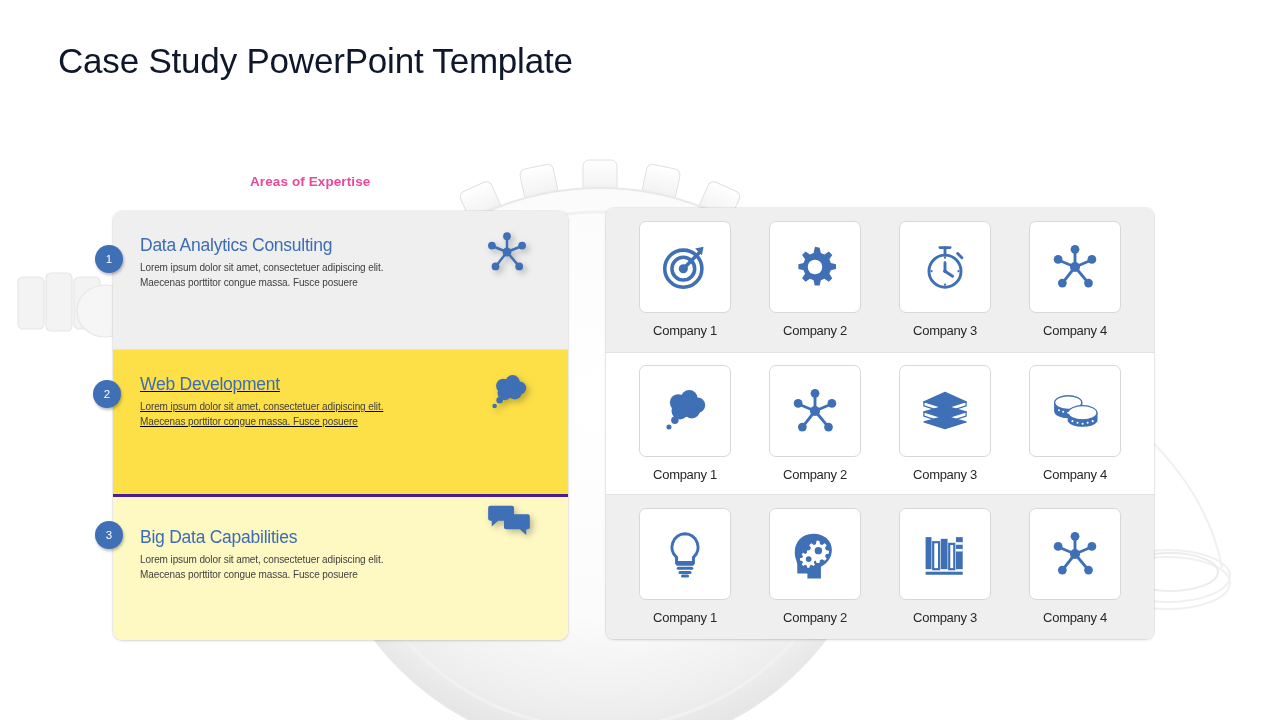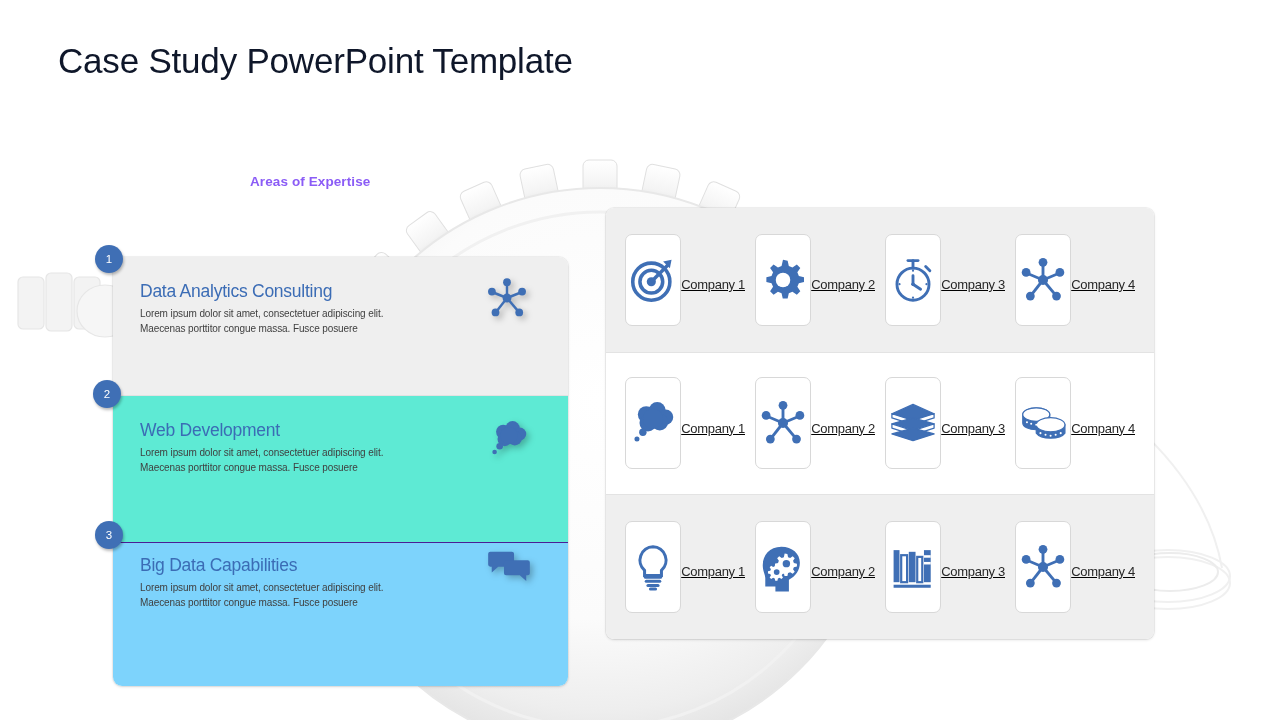--- a/index.html
+++ b/index.html
@@ -43,46 +43,45 @@
     color: #0f172a;
     letter-spacing: -0.2px;
     white-space: nowrap;
   }
 
   
   .section-head {
     position: absolute;
     font-size: 13.5px;
     font-weight: bold;
-    color: #8b5cf6;
+    color: #ec4899;
     letter-spacing: 0.1px;
     white-space: nowrap;
   }
   .head-left  { left: 250px; top: 174px; }
   .head-right { left: 775px; top: 172px; letter-spacing: 0.3px; margin-top: 40px; }
 
   
   .panel-left {
     position: absolute;
     left: 113px; top: 211px;
     width: 455px; height: 429px;
     border-radius: 9px;
     overflow: hidden;
     box-shadow: 0 1px 3px rgba(0,0,0,0.13), 0 0 0 1px rgba(0,0,0,0.045);
     background: #ffffff;
-    margin-top: 46px;
   }
   .exp-row {
     position: relative;
     width: 100%;
     padding: 24px 20px 10px 27px;
   }
   .exp-row.r1 { height: 138px; background: #efefef; }
-  .exp-row.r2 { height: 148px; background: #5eead4; border-top: 1px solid #e2e2e2; border-bottom: 1px solid #4c1d95;}
-  .exp-row.r3 { height: 143px; background: #7dd3fc; padding-top: 12px; }
+  .exp-row.r2 { height: 148px; background: #fde047; border-top: 1px solid #e2e2e2; border-bottom: 3px solid #4c1d95; text-decoration: underline;}
+  .exp-row.r3 { height: 143px; background: #fef9c3; padding-top: 30px; }
   .exp-title {
     font-size: 17.5px;
     color: #3b6cb5;
     font-weight: 400;
     letter-spacing: -0.25px;
     margin-bottom: 5px;
     white-space: nowrap;
   }
   .exp-desc {
     font-size: 10px;
@@ -133,24 +132,23 @@
     align-items: center;
     justify-content: space-around;
     height: 143.6px;
     padding: 0 14px;
   }
   .story-row.sr1 { background: #efefef; }
   .story-row.sr2 { background: #ffffff; border-top: 1px solid #e3e3e3; border-bottom: 1px solid #e3e3e3; }
   .story-row.sr3 { background: #efefef; }
   .story-cell {
     display: flex;
-    flex-direction: row;
+    flex-direction: column;
     align-items: center;
     width: 120px;
-    text-decoration: underline;
   }
   .tile {
     width: 92px; height: 92px;
     background: #ffffff;
     border: 1px solid #d8d8d8;
     border-radius: 7px;
     display: flex;
     align-items: center;
     justify-content: center;
   }

